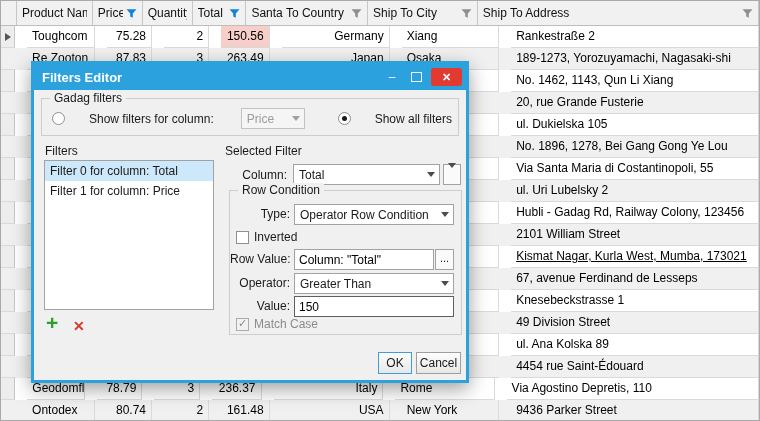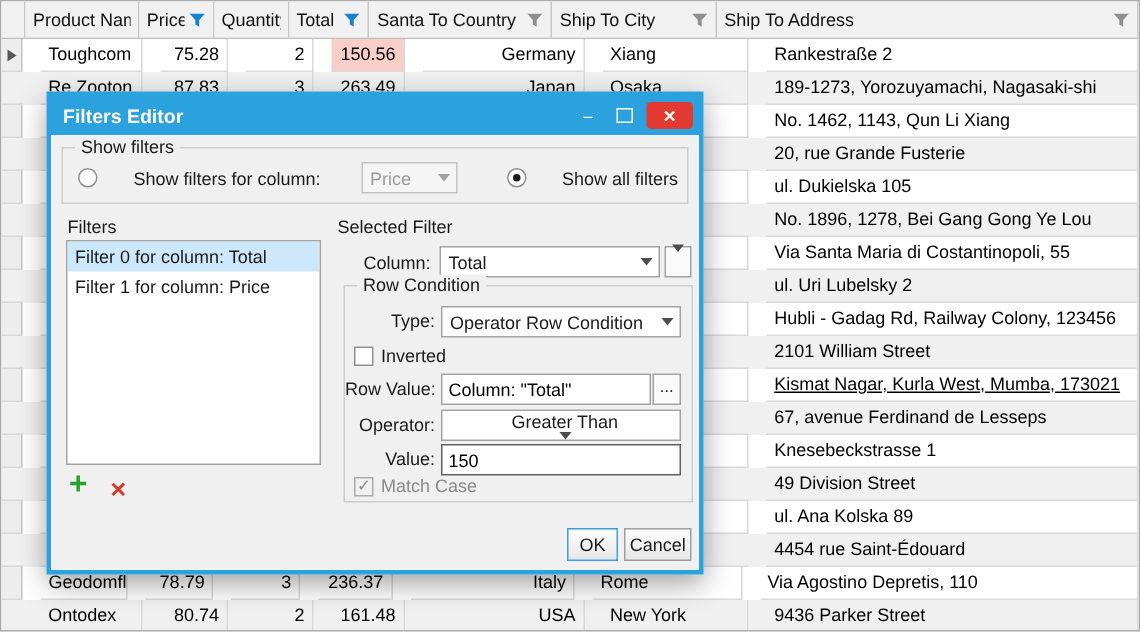--- a/index.html
+++ b/index.html
@@ -79,21 +79,21 @@
   .checkbox{width:13px;height:13px;box-sizing:border-box;border:1px solid #8f8f8f;background:#fff;
             margin-right:5px;position:relative;flex:none;}
   .checkbox.checked::after{content:"✓";position:absolute;left:1px;top:-2px;font-size:11px;color:#4a4a4a;}
   .checkbox.disabled{background:#f1f1f1;border-color:#ababab;}
   .checkbox.disabled::after{color:#8a8a8a;}
   .gray{color:#8a8a8a;}
   .tbox{position:absolute;height:21px;box-sizing:border-box;border:1px solid #a2a2a2;background:#fff;
         font-size:12px;padding:0 4px;}
   #btn-ellipsis{position:absolute;left:205px;top:58px;width:19px;height:21px;box-sizing:border-box;
                 border:1px solid #a2a2a2;background:#fafafa;text-align:center;line-height:16px;font-size:11px;}
-  #combo-operator{position:absolute;left:64px;top:82px;width:160px;flex-direction:column;}
+  #combo-operator{position:absolute;left:64px;top:82px;width:160px;}
   #input-value{left:64px;top:105px;width:160px;border-color:#5f5f5f;}
 
   .pbtn{position:absolute;height:22px;box-sizing:border-box;background:linear-gradient(#fdfdfd,#e7e7e7);
         border:1px solid #9f9f9f;text-align:center;line-height:20px;font-size:12px;}
   #btn-ok{left:344px;top:262px;width:34px;border-color:#3e9ddd;}
   #btn-cancel{left:382px;top:262px;width:45px;}
 </style>
 </head>
 <body>
 
@@ -345,21 +345,21 @@
         </span>
       <span id="btn-close">
           <span>✕</span>
         </span>
     </span>
   </div>
 
   <div id="client">
 
     <div class="groupbox" id="gb-show">
-      <span class="gb-label">Show filters</span>
+      <span class="gb-label">Gadag filters</span>
       <div class="gb-row">
         <span class="radio"></span>
         <span>Show filters for column:</span>
         <span class="combo disabled" id="combo-price">
           <span class="ctext">Price</span>
           <span class="arrow"></span>
         </span>
         <span class="radio selected"></span>
         <span>Show all filters</span>
       </div>

